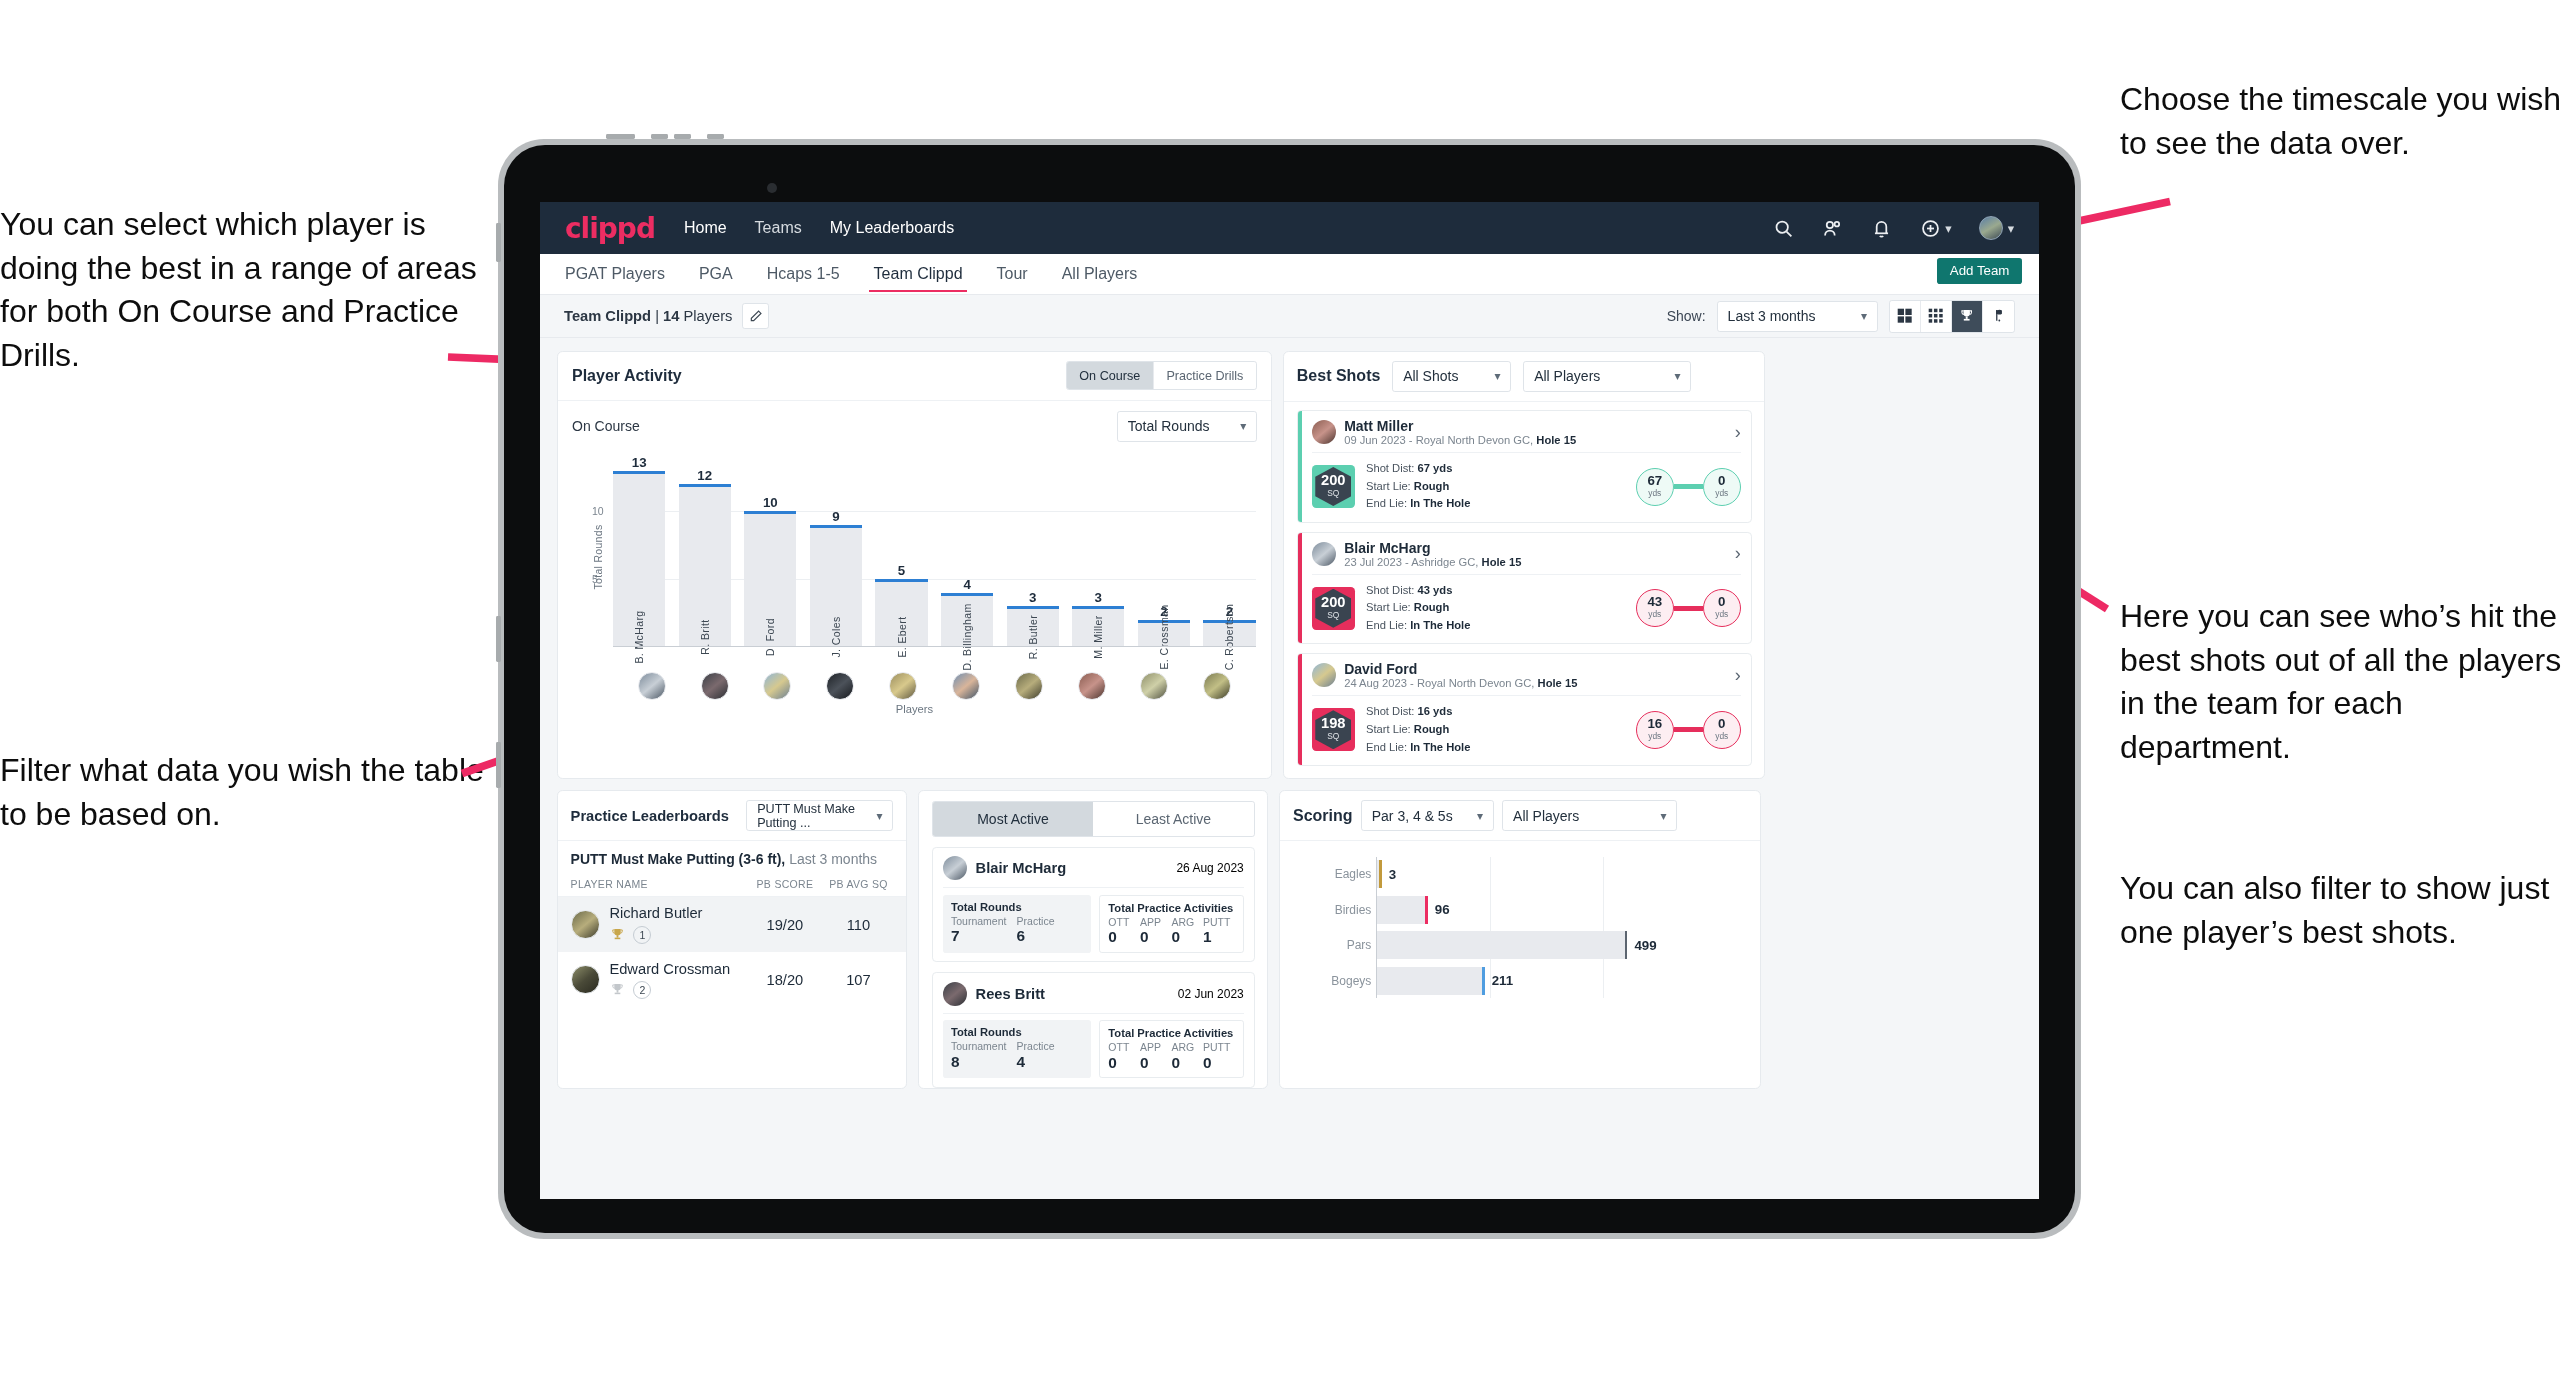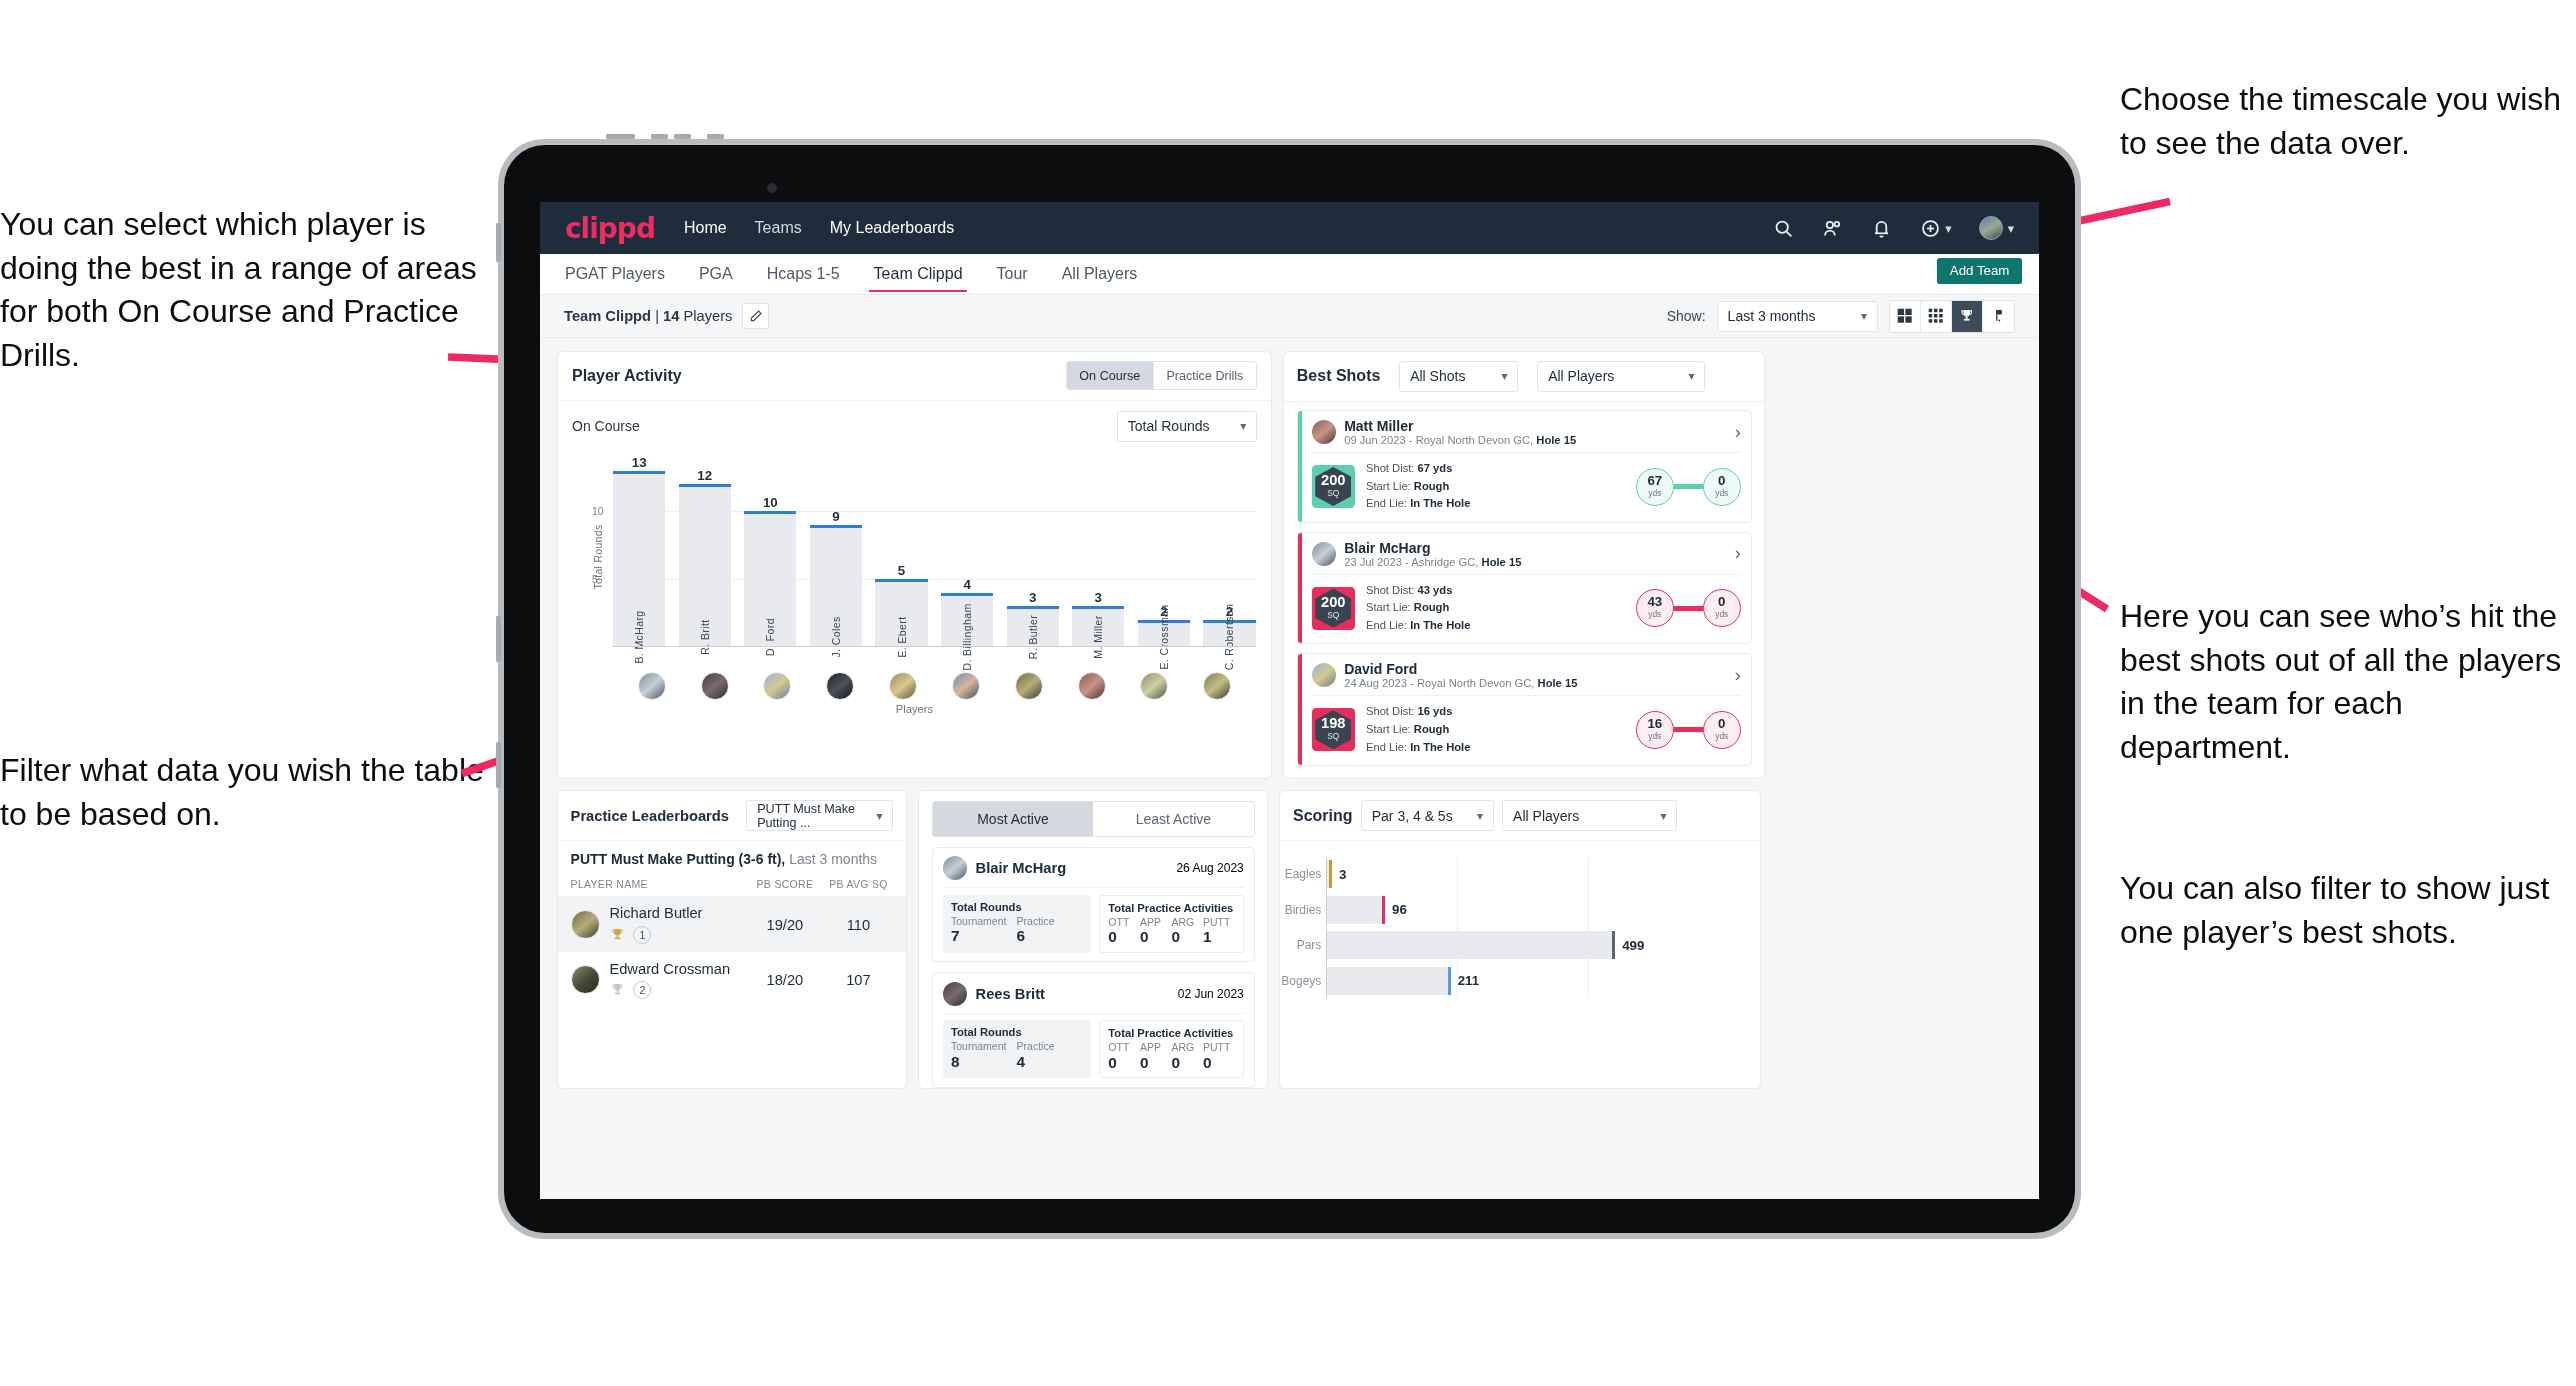--- a/index.html
+++ b/index.html
@@ -174,21 +174,21 @@
     flex: 1; height: 28px; display: flex; justify-content: center;
   }
   .pa-avatar i {
     display: block; width: 28px; height: 28px; border-radius: 50%;
     border: 1.4px solid #e8eaee;
   }
   .x-axis-title { text-align: center; font-size: 11.2px; color: #6b7681; padding: 2.8px 0 9.8px; }
 
   
   #best-shots { width: 482px; }
-  .bs-head { display: flex; align-items: center; padding: 9px 12.6px; gap: 19px; border-bottom: 0.7px solid #eef1f4; }
+  .bs-head { display: flex; align-items: center; padding: 9px 12.6px; gap: 12px; border-bottom: 0.7px solid #eef1f4; }
   .bs-list { padding: 8.4px 12.6px 12.6px; display: flex; flex-direction: column; gap: 9px; }
   .bs-item {
     border: 0.7px solid #e8ecef; border-radius: 4.2px; overflow: hidden;
     display: flex;
   }
   .bs-accent { width: 4.2px; flex: none; }
   .bs-body { flex: 1; padding: 7px 9.8px 8.4px; }
   .bs-top { display: flex; align-items: center; gap: 8.4px; }
   .bs-av { width: 24px; height: 24px; border-radius: 50%; flex: none; }
   .bs-name { font-size: 14px; font-weight: 700; color: #1d2a38; line-height: 1.15; }
@@ -262,21 +262,21 @@
   .stat-box.bordered { border: 0.7px solid #e8ecef; flex: 1; }
   .stat-title { font-size: 11.2px; font-weight: 700; color: #1d2a38; margin-bottom: 2.1px; }
   .stat-cols { display: flex; }
   .stat-col { flex: 1; }
   .stat-k { font-size: 10.5px; color: #7b858f; }
   .stat-v { font-size: 15.4px; font-weight: 700; color: #1d2a38; margin-top: 0.7px; }
 
   #scoring-card { width: 482px; }
   .sc-head { display: flex; align-items: center; padding: 9px 12.6px; gap: 8.4px; border-bottom: 0.7px solid #eef1f4; }
   .sc-chart { position: relative; padding: 15.4px 14px 0 14px; height: 157px; }
-  .sc-plot { position: relative; height: 100%; margin-left: 32px; margin-right: 42px; border-left: 1.4px solid #c9ced4; }
+  .sc-plot { position: relative; height: 100%; margin-left: 82px; margin-right: 42px; border-left: 1.4px solid #c9ced4; }
   .sc-vgrid { position: absolute; top: 0; bottom: 0; width: 0.7px; background: #eceff2; }
   .sc-rows { position: absolute; inset: 0; display: flex; flex-direction: column; justify-content: space-around; }
   .sc-row { display: flex; align-items: center; position: relative; height: 28px; }
   .sc-label { position: absolute; left: -56px; width: 50px; text-align: right; font-size: 12px; color: #8a939c; }
   .sc-bar { height: 28px; background: #e8eaee; position: relative; }
   .sc-bar:after { content:''; position: absolute; right: -2.8px; top: 0; bottom: 0; width: 2.8px; background: var(--c); }
   .sc-val { position: absolute; font-size: 13.3px; font-weight: 700; color: #1d2a38; white-space: nowrap; }
 </style>
 </head>
 <body>

